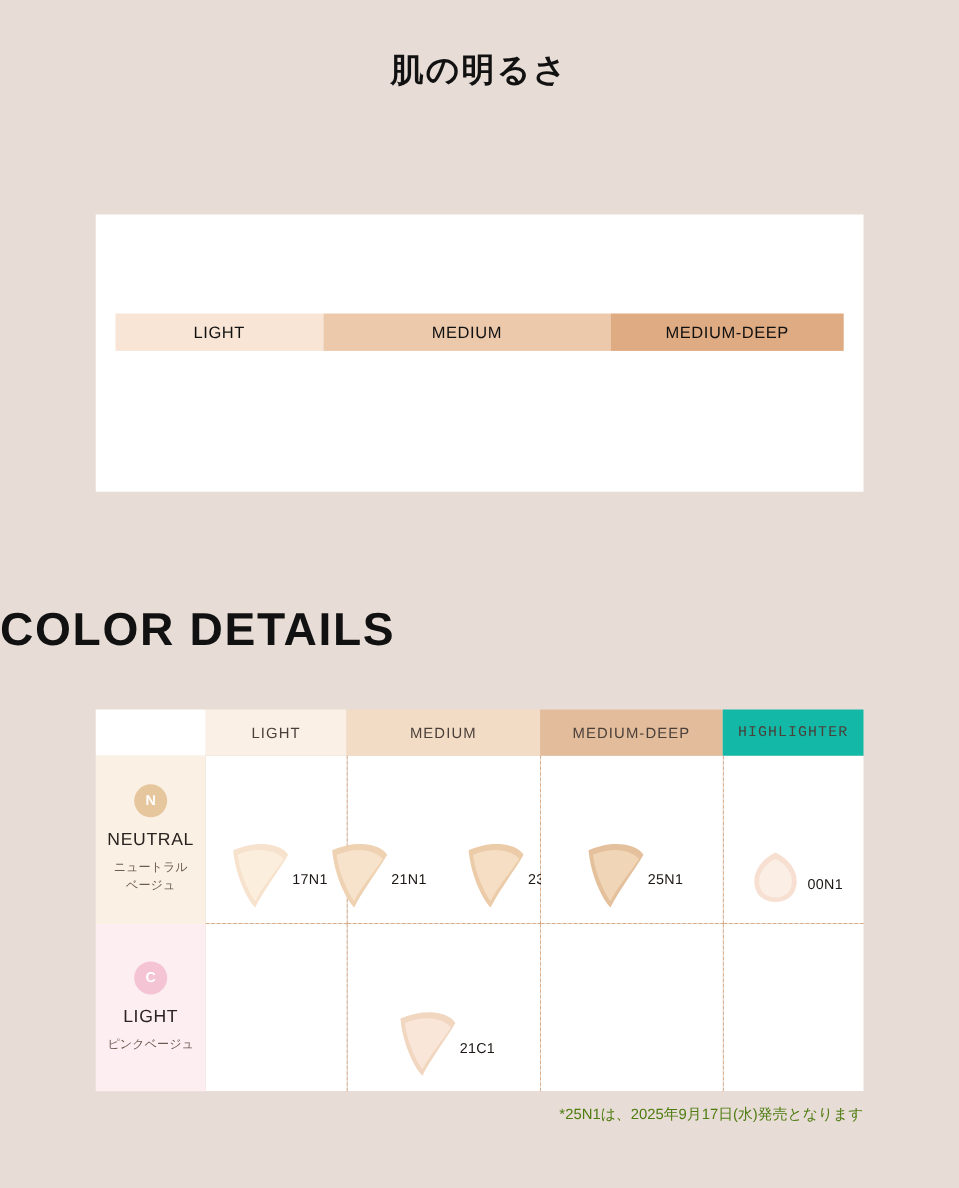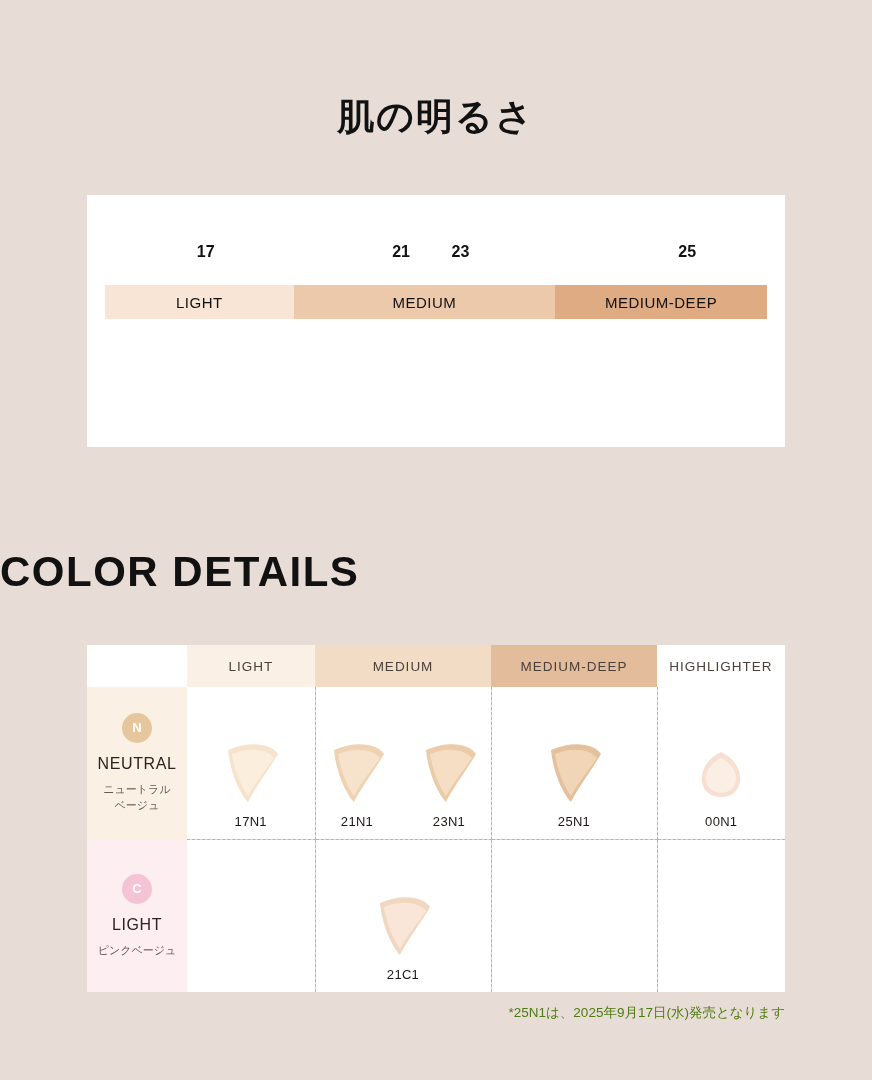--- a/index.html
+++ b/index.html
@@ -12,24 +12,24 @@
     background: #e8dcd6;
     font-family: "Liberation Sans", sans-serif;
     color: #1a1a1a;
     overflow: hidden;
     position: relative;
   }
 
   
   .section-title {
     text-align: center;
-    font-size: 37px;
+    font-size: 30px;
     font-weight: bold;
     letter-spacing: 2px;
-    padding-top: 92px;
+    padding-top: 44px;
     color: #111;
   }
 
   .shade-card {
     position: absolute;
     left: 87px;
     top: 195px;
     width: 698px;
     height: 252px;
     background: #ffffff;
@@ -117,21 +117,21 @@
     text-align: center;
     font-size: 13.5px;
     font-weight: normal;
     letter-spacing: 1px;
     color: #4a3f39;
   }
   .hdr-blank { background: #ffffff; width: 100px; }
   .hdr-light { background: #fbf0e6; }
   .hdr-medium { background: #f2dcc6; }
   .hdr-deep { background: #e3bd9b; }
-  .hdr-high { background: #ffffff; }
+  .hdr-high { background: #14b8a6; font-family: Liberation Mono, monospace; }
 
   .row-label {
     width: 100px;
     text-align: center;
     vertical-align: middle;
     padding: 14px 0;
   }
   .row-neutral { background: #fbf0e4; }
   .row-cool { background: #fdeef2; }
 
@@ -176,21 +176,20 @@
     display: flex;
     justify-content: center;
     align-items: flex-end;
     gap: 30px;
     height: 100%;
     padding-bottom: 10px;
     box-sizing: border-box;
   }
   .swatch-item {
     display: flex;
-    flex-direction: column;
     align-items: center;
     justify-content: flex-end;
   }
   .swatch-code {
     font-size: 13px;
     color: #1d1815;
     margin-top: 8px;
     letter-spacing: .3px;
   }
   .smear { display: block; }
@@ -203,26 +202,20 @@
     color: #4d7c0f;
   }
 </style>
 </head>
 <body>
 
 <div class="section-title">肌の明るさ</div>
 
 <div class="shade-card">
 
-  <div class="tick-row">
-    <span class="tick" style="left:17%">17</span>
-    <span class="tick" style="left:45%">21</span>
-    <span class="tick" style="left:53.5%">23</span>
-    <span class="tick" style="left:86%">25</span>
-  </div>
 
   <div class="bar-row">
     <div class="bar-seg bar-light">LIGHT</div>
     <div class="bar-seg bar-medium">MEDIUM</div>
     <div class="bar-seg bar-deep">MEDIUM-DEEP</div>
   </div>
 
 </div>
 
 <div class="details-title">COLOR DETAILS</div>

